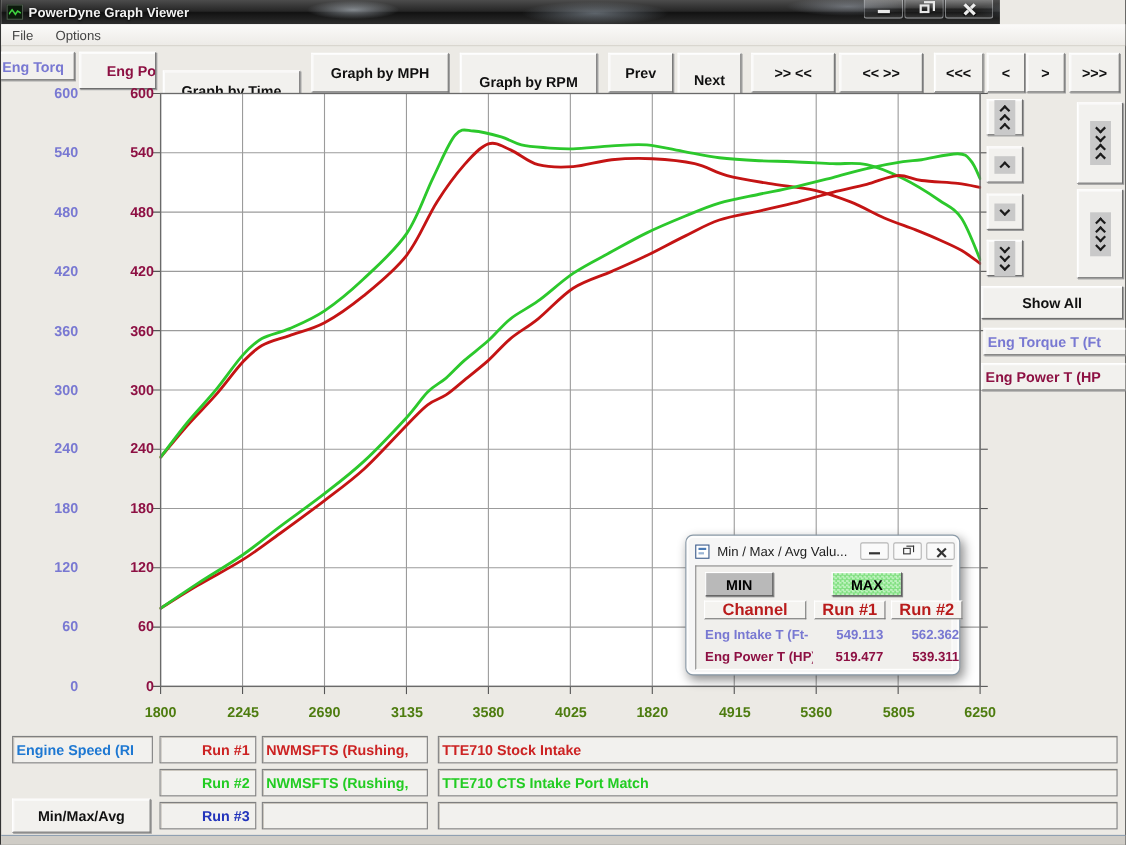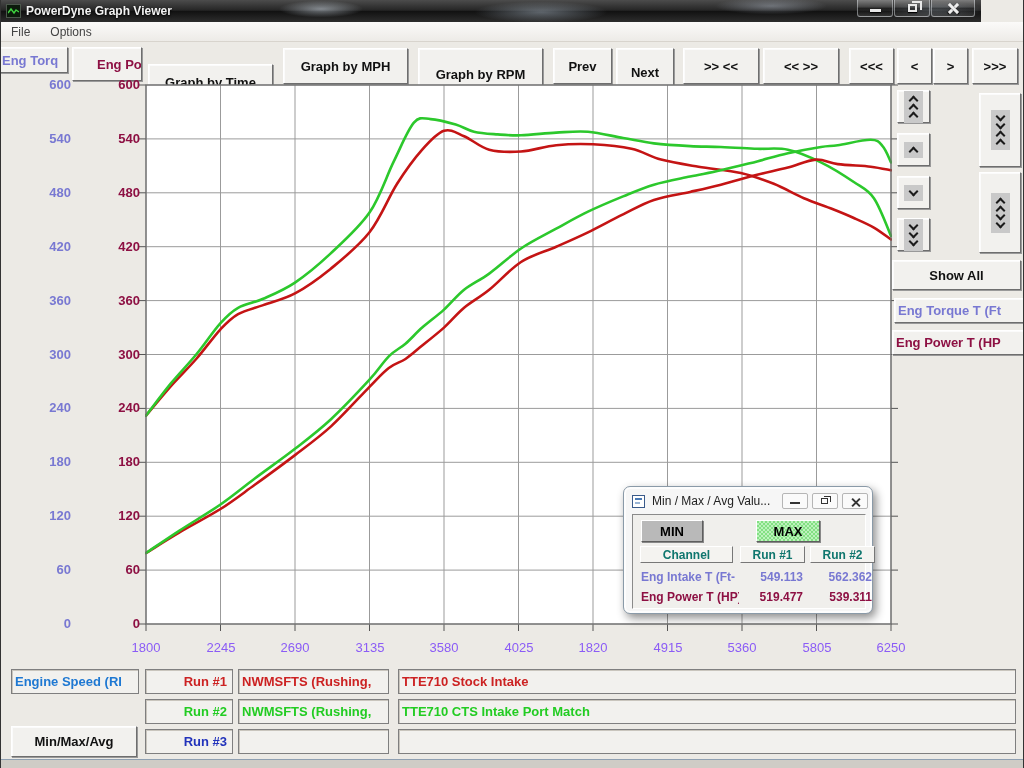--- a/index.html
+++ b/index.html
@@ -1,21 +1,21 @@
 <!DOCTYPE html>
 <html><head>
 <meta charset="utf-8">
 <style>
   html,body{margin:0;padding:0;background:#555;}
   *{box-sizing:border-box;}
   .screen{position:relative;width:1024px;height:768px;overflow:hidden;
     font-family:"Liberation Sans",sans-serif;background:#ECEAE5;
     border-left:1px solid #333;border-right:1px solid #333;}
   
-  .titlebar{position:absolute;left:0;top:0;width:980px;height:22px;
+  .titlebar{position:absolute;left:0;top:0;width:908px;height:22px;
     background:
       radial-gradient(60px 12px at 320px 9px, rgba(205,215,225,.55), transparent 70%),
       radial-gradient(95px 15px at 540px 12px, rgba(185,200,215,.45), transparent 70%),
       radial-gradient(80px 12px at 770px 6px, rgba(195,205,220,.40), transparent 70%),
       radial-gradient(70px 12px at 935px 10px, rgba(170,185,200,.35), transparent 70%),
       linear-gradient(180deg,#4c4c4c,#262626 46%,#121212 52%,#2d2d2d);
     display:flex;align-items:center;color:#fff;}
   .app-icon{width:15px;height:14px;margin:0 5px 0 5px;background:#0c1a0c;
     border:1px solid #4c584c;display:flex;align-items:center;justify-content:center;}
   .title-text{font-size:12px;font-weight:bold;color:#f2f2f2;text-shadow:0 1px 2px #000;}
@@ -52,21 +52,21 @@
   .c-blue{color:#1E78D2;}
   .clip{white-space:nowrap;overflow:hidden;justify-content:flex-start;padding:0 3px;}
   
   .chevcol{display:flex;flex-direction:column;align-items:center;justify-content:center;
     background:#c9c9c9;padding:4px 6px;}
   .chev{width:7px;height:7px;border:solid #1b1b1b;border-width:2px 2px 0 0;flex:0 0 auto;}
   .chev.up{transform:rotate(-45deg);margin:2px 0 -1px 0;}
   .chev.down{transform:rotate(135deg);margin:-1px 0 2px 0;}
   
   .ylab{position:absolute;width:60px;text-align:right;font-weight:bold;font-size:13px;}
-  .xlab{position:absolute;width:60px;text-align:center;font-weight:normal;font-size:13px;color:#8b5cf6;}
+  .xlab{position:absolute;width:60px;text-align:center;font-weight:bold;font-size:13px;color:#4d7c0f;}
   
   .mmwin{position:absolute;left:622px;top:486px;width:250px;height:128px;
     background:#f6f6f6;border:1px solid #8a9aa8;border-radius:7px;
     box-shadow:3px 4px 10px rgba(0,0,0,.45), inset 0 0 0 2px #fdfdfd;}
   .mm-title{position:absolute;left:4px;top:4px;right:4px;height:20px;display:flex;align-items:center;
     font-size:12px;color:#222;}
   .mm-icon{width:13px;height:13px;margin:0 7px 0 4px;border:1px solid #3a5a8a;background:#fff;position:relative;}
   .mm-icon:before{content:"";position:absolute;left:2px;top:2px;width:7px;height:2px;background:#4a7ab5;}
   .mm-icon:after{content:"";position:absolute;left:2px;top:6px;width:5px;height:2px;background:#9ab5d5;}
   .mm-cap{width:26px;height:16px;margin-left:4px;background:#fafafa;border:1px solid #b5b5b5;
@@ -80,21 +80,21 @@
     background:#f0efec;border:1px solid;border-color:#8a8a8a #fff #fff #8a8a8a;}
   .mm-btn{position:absolute;height:22px;display:flex;align-items:center;justify-content:center;
     font-weight:bold;font-size:13px;color:#000;
     border:1px solid;border-color:#ffffff #5e5e5e #5e5e5e #ffffff;box-shadow:1px 1px 0 #888;}
   .mm-min{left:8px;top:5px;width:62px;background:#b9b9b9;}
   .mm-max{left:123px;top:5px;width:64px;
     background-image:conic-gradient(#bdf2bd 25%, #83e083 0 50%, #bdf2bd 0 75%, #83e083 0);
     background-size:4px 4px;}
   .mm-colhdr{position:absolute;top:31px;height:17px;background:#f4f3f0;
     border:1px solid;border-color:#ffffff #777 #777 #ffffff;
-    display:flex;align-items:center;justify-content:center;font-weight:bold;font-size:12px;color:#0f766e;}
+    display:flex;align-items:center;justify-content:center;font-weight:bold;font-size:15px;color:#b91c1c;}
   .mm-cell{position:absolute;height:15px;font-weight:bold;font-size:12px;white-space:nowrap;overflow:hidden;}
   
   .framestrip{position:absolute;left:0;top:759px;width:1024px;height:9px;
     background:#cfccc6;border-top:1px solid #8fa0b2;}
 </style>
 </head>
 <body>
 
 <div class="screen" id="app">
 

